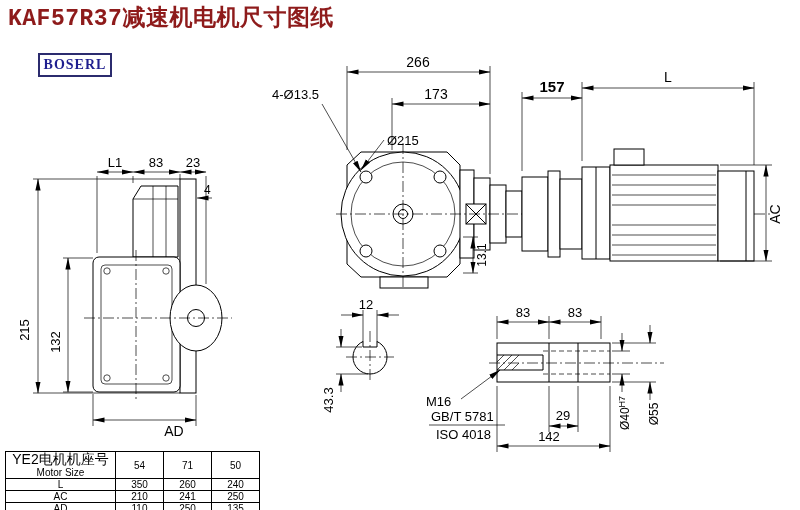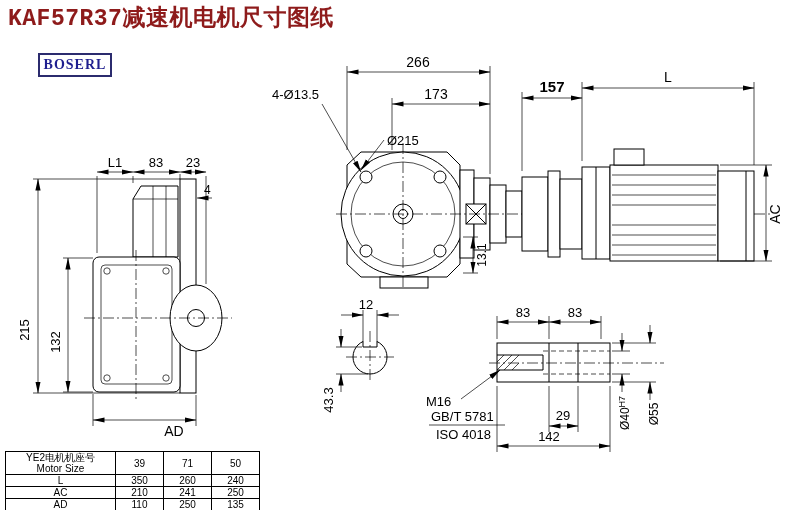--- a/index.html
+++ b/index.html
@@ -25,21 +25,21 @@
   .dt14 { font:14px "Liberation Sans",sans-serif; fill:#000; }
   .dt15 { font:bold 15px "Liberation Sans",sans-serif; fill:#000; }
 
   .size-table { position:absolute; left:5px; top:451px; border-collapse:collapse;
                 font-size:10px; color:#000; background:#fff; }
   .size-table td, .size-table th { border:1px solid #000; text-align:center;
                 vertical-align:middle; padding:0; }
   .size-table th { width:110px; font-weight:normal; height:22px; }
   .size-table td { width:48px; height:12px; }
   .size-table tr td:first-child { width:110px; }
-  .hl1 { font-size:10px; line-height:1.1; }
+  .hl1 { font-size:14px; line-height:1.1; }
   .hl2 { font-size:10px;  line-height:1.1; }
 </style>
 </head>
 <body>
 
 <div class="page">
 
   <svg class="drawing" width="800" height="510" viewBox="0 0 800 510" xmlns="http://www.w3.org/2000/svg">
     <defs>
       <marker id="aE" viewBox="0 0 12 6" refX="11.5" refY="3" markerWidth="12" markerHeight="6" orient="auto" markerUnits="userSpaceOnUse">
@@ -283,21 +283,21 @@
     <span>BOSERL</span>
   </div>
 
   <table class="size-table">
     <tbody>
       <tr>
         <th>
           <div class="hl1">YE2电机机座号</div>
           <div class="hl2">Motor Size</div>
         </th>
-        <td>39</td>
+        <td>54</td>
         <td>71</td>
         <td>50</td>
       </tr>
       <tr>
         <td>L</td>
         <td>350</td>
         <td>260</td>
         <td>240</td>
       </tr>
       <tr>

